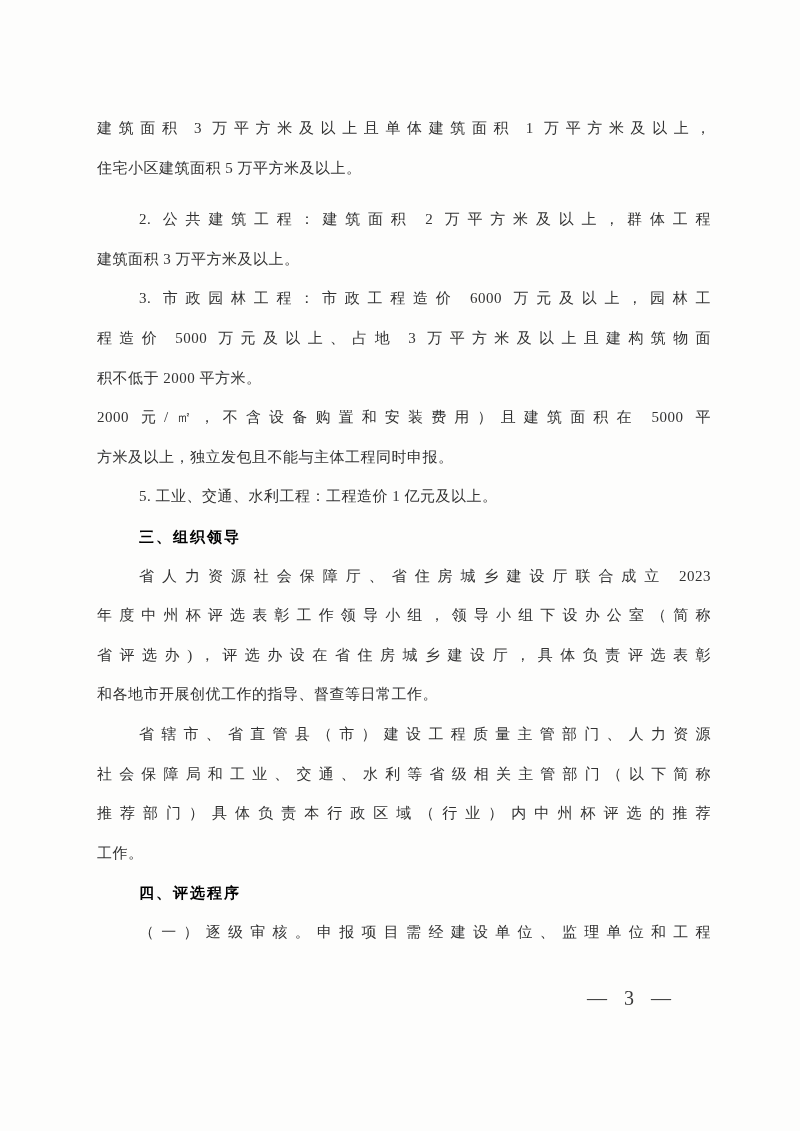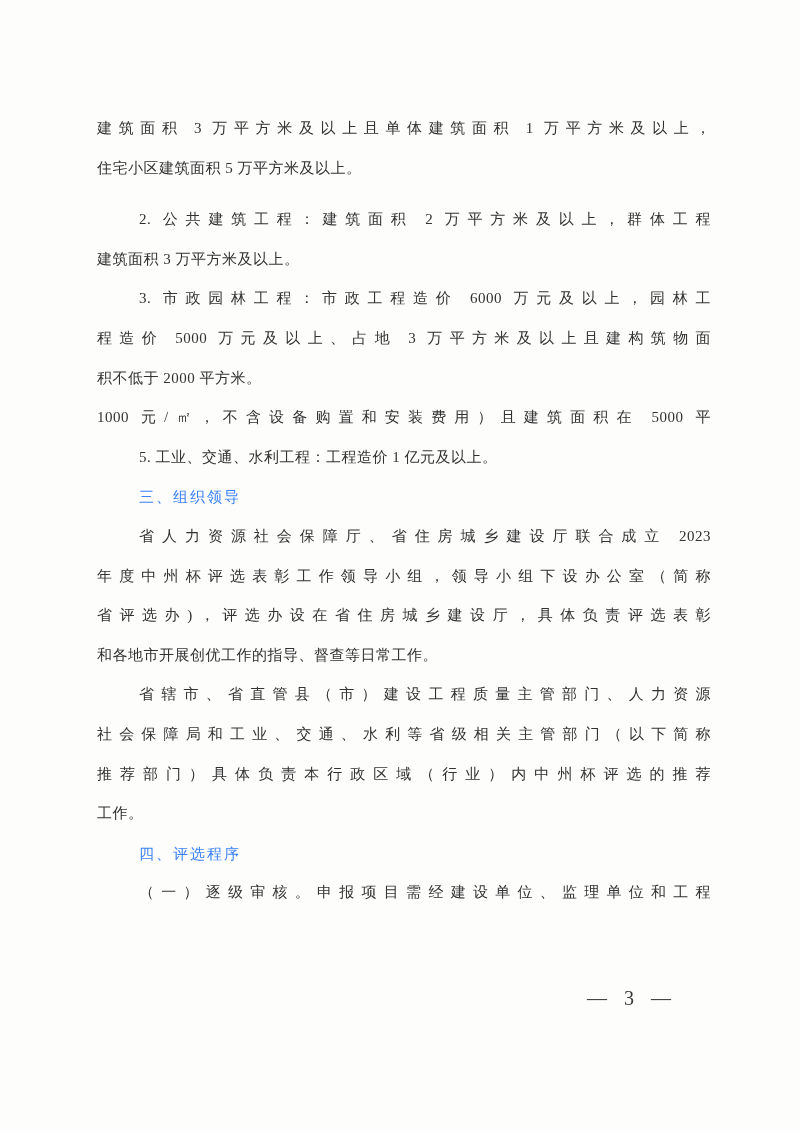--- a/index.html
+++ b/index.html
@@ -34,22 +34,22 @@
     color: #323232;
   }
   .line.fill {
     white-space: normal;
     text-align: justify;
     text-align-last: justify;
     text-justify: inter-character;
   }
   .line.heading {
     font-family: "Liberation Sans", "DejaVu Sans", sans-serif;
-    font-weight: 400;
-    color: #3b82f6;
+    font-weight: 700;
+    color: #000000;
     letter-spacing: 2px;
   }
   .page-number {
     position: absolute;
     top: 984px;
     right: 128px;
     font-size: 20px;
     line-height: 28px;
     color: #3a3a3a;
     word-spacing: 10px;
@@ -81,21 +81,22 @@
 <div class="page">
 
   <div class="text-block" id="doc-lines">
       <div class="line fill">建筑面积 3 万平方米及以上且单体建筑面积 1 万平方米及以上，</div>
       <div class="line">住宅小区建筑面积 5 万平方米及以上。</div>
       <div class="line fill" style="padding-left: 42px; margin-top: 12px;">2. 公共建筑工程：建筑面积 2 万平方米及以上，群体工程</div>
       <div class="line">建筑面积 3 万平方米及以上。</div>
       <div class="line fill" style="padding-left: 42px;">3. 市政园林工程：市政工程造价 6000 万元及以上，园林工</div>
       <div class="line fill">程造价 5000 万元及以上、占地 3 万平方米及以上且建构筑物面</div>
       <div class="line">积不低于 2000 平方米。</div>
-      <div class="line fill">1000 元/㎡，不含设备购置和安装费用）且建筑面积在 5000 平</div>
+      <div class="line fill">2000 元/㎡，不含设备购置和安装费用）且建筑面积在 5000 平</div>
+      <div class="line">方米及以上，独立发包且不能与主体工程同时申报。</div>
       <div class="line" style="padding-left: 42px;">5. 工业、交通、水利工程：工程造价 1 亿元及以上。</div>
       <div class="line heading" style="padding-left: 42px;">三、组织领导</div>
       <div class="line fill" style="padding-left: 42px;">省人力资源社会保障厅、省住房城乡建设厅联合成立 2023</div>
       <div class="line fill">年度中州杯评选表彰工作领导小组，领导小组下设办公室（简称</div>
       <div class="line fill">省评选办)，评选办设在省住房城乡建设厅，具体负责评选表彰</div>
       <div class="line">和各地市开展创优工作的指导、督查等日常工作。</div>
       <div class="line fill" style="padding-left: 42px;">省辖市、省直管县（市）建设工程质量主管部门、人力资源</div>
       <div class="line fill">社会保障局和工业、交通、水利等省级相关主管部门（以下简称</div>
       <div class="line fill">推荐部门）具体负责本行政区域（行业）内中州杯评选的推荐</div>
       <div class="line">工作。</div>

